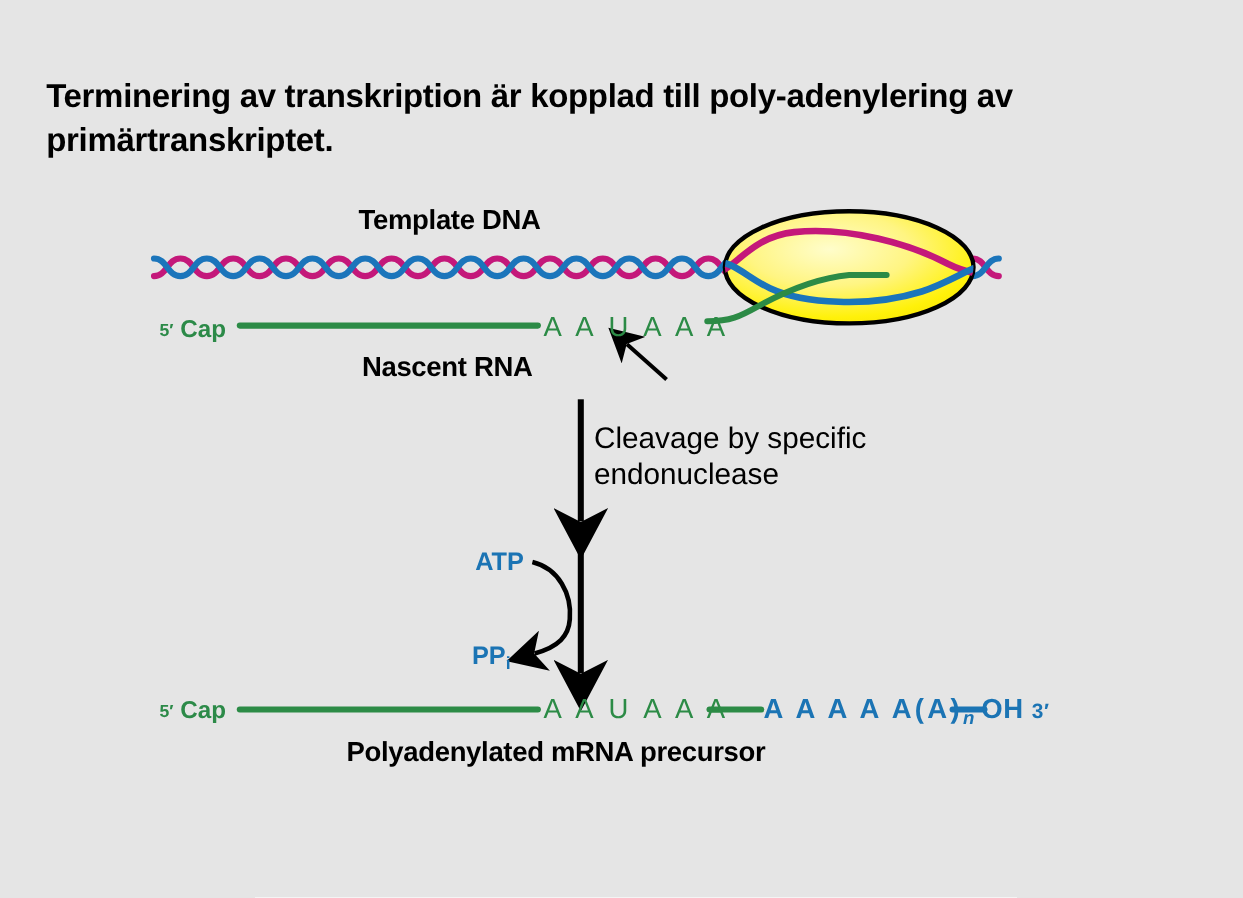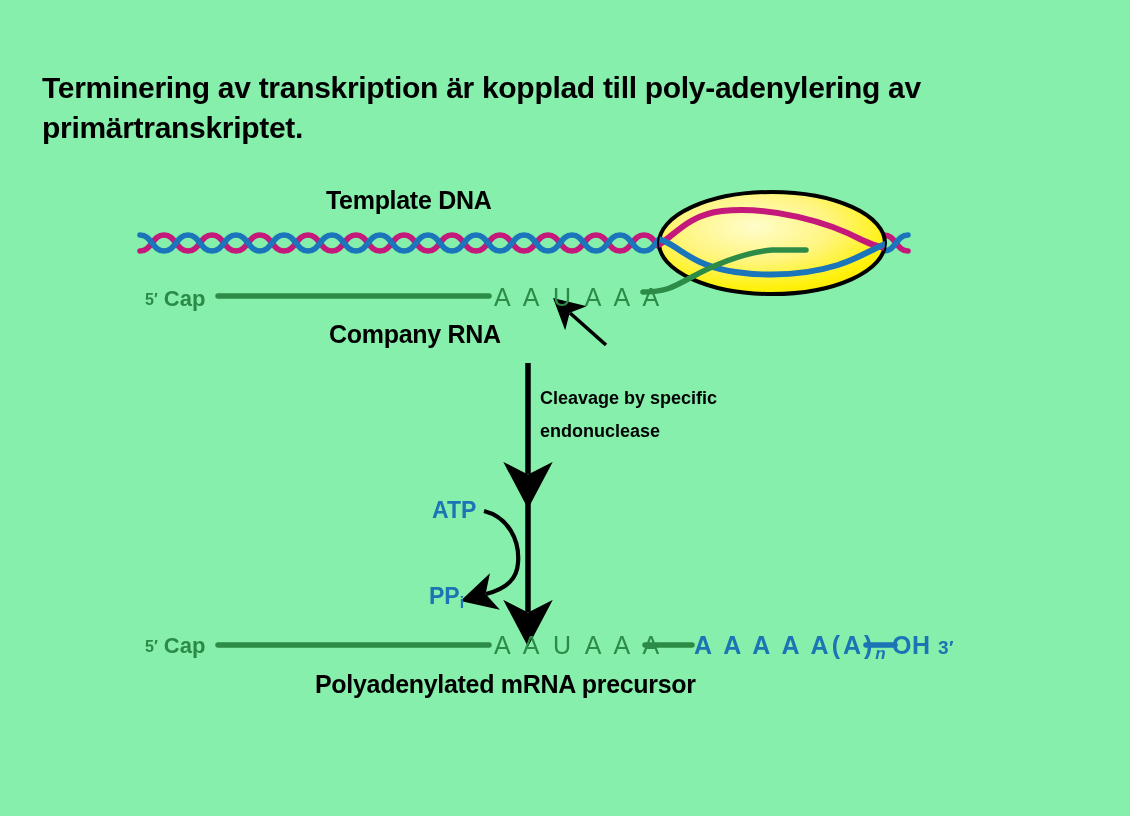--- a/index.html
+++ b/index.html
@@ -13,21 +13,21 @@
     position: relative;
     overflow: hidden;
     font-family: "Liberation Sans", sans-serif;
     -webkit-font-smoothing: antialiased;
   }
   #slide {
     position: absolute;
     left: 0; top: 0;
     width: 1130px;
     height: 816px;
-    background: #86efac;
+    background: #e5e5e5;
   }
 
   
   .title {
     position: absolute;
     left: 42px;
     top: 68px;
     width: 1000px;
     font-size: 30px;
     font-weight: bold;
@@ -123,22 +123,22 @@
   }
 
   #cleavage-signal-label {
     left: 611px;
     top: 326px;
     font-size: 23px;
     font-weight: bold;
   }
 
   .step-text {
-    font-size: 18px;
-    font-weight: bold;
+    font-size: 27px;
+    font-weight: normal;
     line-height: 33px;
     color: #000000;
   }
   #cleavage-step { left: 540px; top: 382px; }
   #addition-step { left: 542px; top: 519px; }
 
   .cofactor {
     color: #1B74B4;
     font-weight: bold;
     font-size: 23px;
@@ -270,21 +270,21 @@
 
     <path d="M484,511 C 508,517 520,540 518,563 C 517,578 508,588 486,594" fill="none" stroke="#000000" stroke-width="4.2" marker-end="url(#arrowBlack)"></path>
 
     <line x1="218" y1="645" x2="489" y2="645" stroke="#2C8B46" stroke-width="5.5" stroke-linecap="round"></line>
     <line x1="645" y1="645" x2="692" y2="645" stroke="#2C8B46" stroke-width="5.5" stroke-linecap="round"></line>
     <line x1="866" y1="645" x2="895" y2="645" stroke="#1B74B4" stroke-width="5.5" stroke-linecap="round"></line>
   </svg>
 
   <div class="lbl heavy" id="template-dna-label">Template DNA</div>
 
-  <div class="lbl heavy" id="nascent-rna-label">Company RNA</div>
+  <div class="lbl heavy" id="nascent-rna-label">Nascent RNA</div>
 
   <div class="lbl heavy" id="polyadenylated-label">Polyadenylated mRNA precursor</div>
 
   <div class="lbl cap-label" id="cap-top">
     <span class="prime">5′</span>
     <span>Cap</span>
   </div>
 
   <div class="lbl cap-label" id="cap-bottom">
     <span class="prime">5′</span>

